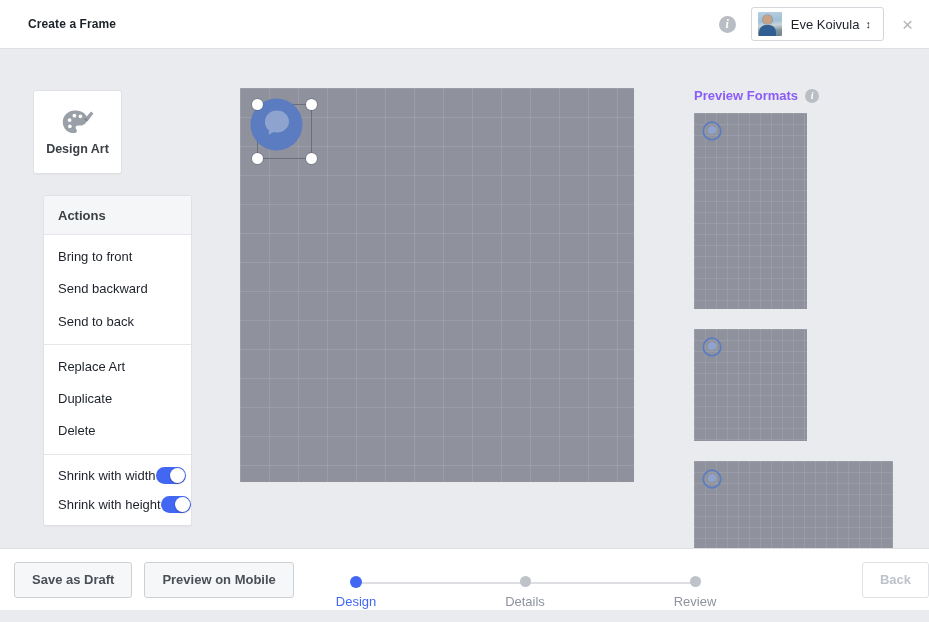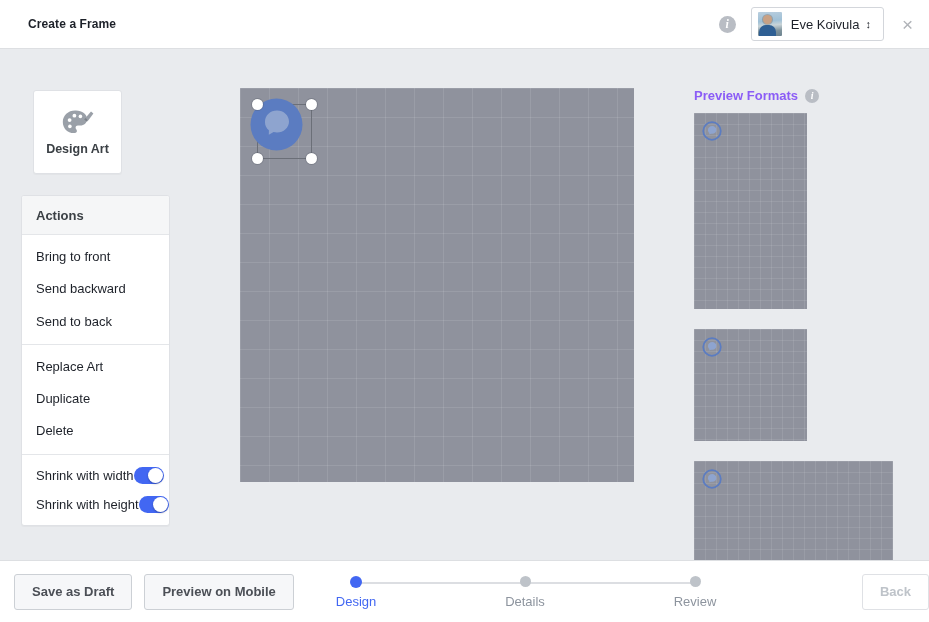--- a/index.html
+++ b/index.html
@@ -72,21 +72,21 @@
     background: #fff; border: 1px solid #dfe1e5; border-radius: 3px;
     display: flex; flex-direction: column;
     align-items: center; justify-content: center;
     cursor: pointer; box-shadow: 0 1px 1px rgba(0,0,0,.03);
   }
   .palette-icon { width: 34px; height: 28px; margin-bottom: 5px; }
   .upload-label { font-size: 12.5px; font-weight: bold; color: #3b4045; }
 
   
   .actions-panel {
-    position: absolute; left: 21px; top: 195px;
+    position: absolute; left: 43px; top: 195px;
     width: 149px;
     background: #fff; border: 1px solid #dfe1e5; border-radius: 3px;
     box-shadow: 0 1px 1px rgba(0,0,0,.03);
     overflow: hidden;
   }
   .actions-header {
     font-size: 13px; font-weight: bold; color: #3b4045;
     padding: 12px 0 11px 14px;
     background: #f5f6f7; border-bottom: 1px solid #e4e6e9;
   }
@@ -160,21 +160,21 @@
       linear-gradient(to bottom, rgba(255,255,255,.09) 1px, transparent 1px);
     background-size: 11px 11px;
   }
   .thumb-portrait  { width: 113px; height: 196px; }
   .thumb-square    { width: 113px; height: 112px; }
   .thumb-landscape { width: 199px; height: 112px; }
   .thumb .mini-logo { position: absolute; left: 8px; top: 8px; width: 20px; height: 20px; }
 
   
   .footer {
-    position: absolute; left: 0; bottom: 0; width: 929px; height: 62px;
+    position: absolute; left: 0; bottom: 12px; width: 929px; height: 62px;
     background: #fff; border-top: 1px solid #dddfe2;
     display: flex; align-items: center;
   }
   .btn {
     height: 36px; padding: 0 17px; border-radius: 3px;
     font-size: 13px; font-weight: bold; cursor: pointer;
     display: flex; align-items: center; justify-content: center;
     border: 1px solid #ccd0d5; background: #f6f7f9; color: #4b4f56;
   }
   .btn-draft  { margin-left: 14px; }

